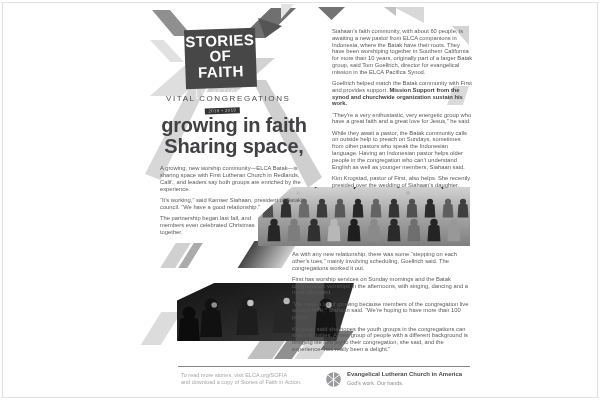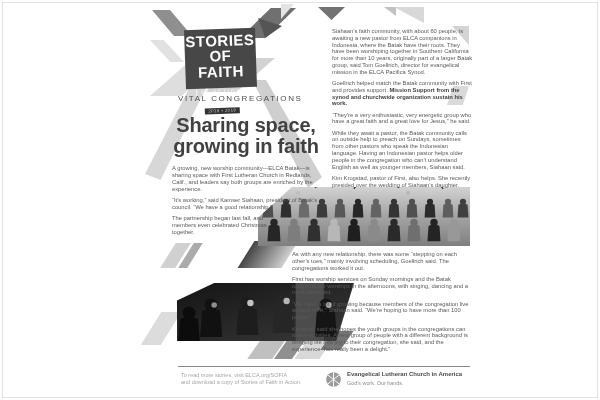--- a/index.html
+++ b/index.html
@@ -17,21 +17,21 @@
   .logo-big{font-size:15px;font-weight:bold;letter-spacing:.5px;line-height:1.02;}
   .bracket{display:inline-block;margin-top:2px;padding:1px 4px 2px;border:1px solid rgba(255,255,255,.85);
            border-top:none;font-size:4.8px;letter-spacing:1.8px;line-height:1;}
   .years{display:inline-block;margin-top:2px;background:#333;color:#c9c9c9;font-size:4.2px;
          padding:1px 4px;letter-spacing:.5px;line-height:1;}
 
   
   .bodytext{font-size:5.8px;line-height:1.17;color:#58595b;}
   .bodytext p{margin:0 0 4.5px 0;}
   .b{font-weight:bold;color:#414042;}
-  .leftcol{position:absolute;left:170px;top:94px;width:152px;z-index:4;}
+  .leftcol{position:absolute;left:158px;top:94px;width:152px;z-index:4;}
   .kicker{font-size:8px;letter-spacing:1.6px;color:#4d4d4f;padding-left:8px;}
   .headline{margin-top:12px;text-align:center;font-weight:bold;font-size:20px;line-height:1.06;
             color:#414042;letter-spacing:-.2px;}
   .leftcol .bodytext{margin-top:8px;padding-left:2px;}
   .leftcol .bodytext p.narrow{width:112px;}
   .rightcol{position:absolute;left:332px;top:28px;width:141px;z-index:4;}
   .bottomcol{position:absolute;left:292px;top:251px;width:179px;z-index:4;}
 
   
   .photo{position:absolute;z-index:2;overflow:hidden;}
@@ -83,22 +83,22 @@
   <div class="logo">
     <div class="logo-big">STORIES</div>
     <div class="logo-big">OF FAITH</div>
     <div><span class="bracket">IN ACTION</span></div>
     <div><span class="years">2018 • 2019</span></div>
   </div>
 
   <div class="leftcol">
     <div class="kicker">VITAL CONGREGATIONS</div>
     <div class="headline">
+      <div>growing in faith</div>
       <div>Sharing space,</div>
-      <div>growing in faith</div>
     </div>
     <div class="bodytext">
       <p>A growing, new worship community—ELCA Batak—is sharing space with First Lutheran Church in Redlands, Calif., and leaders say both groups are enriched by the experience.</p>
       <p>“It’s working,” said Kamser Siahaan, president of Batak’s council. “We have a good relationship.”</p>
       <p class="narrow">The partnership began last fall, and members even celebrated Christmas together.</p>
     </div>
   </div>
 
   <div class="rightcol bodytext">
     <p>Siahaan’s faith community, with about 60 people, is awaiting a new pastor from ELCA companions in Indonesia, where the Batak have their roots. They have been worshiping together in Southern California for more than 10 years, originally part of a larger Batak group, said Tom Goellrich, director for evangelical mission in the ELCA Pacifica Synod.</p>

